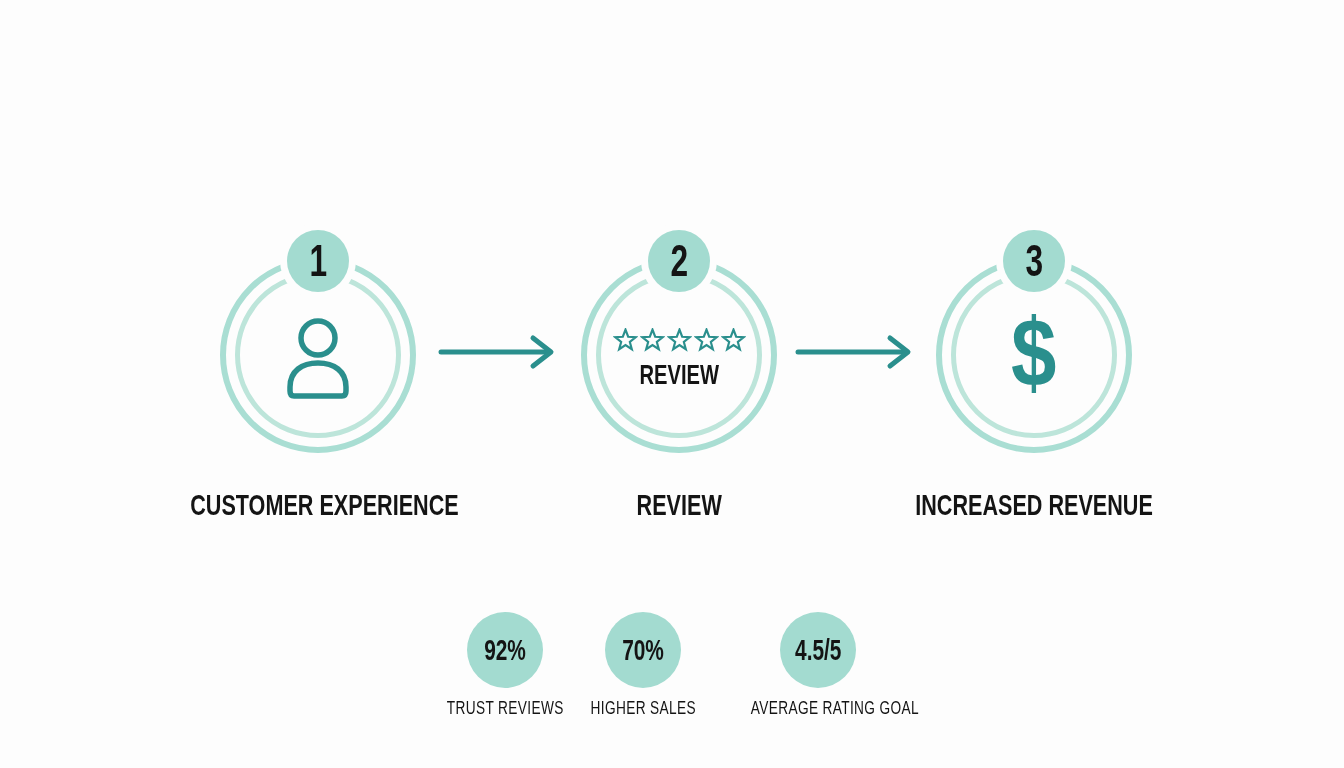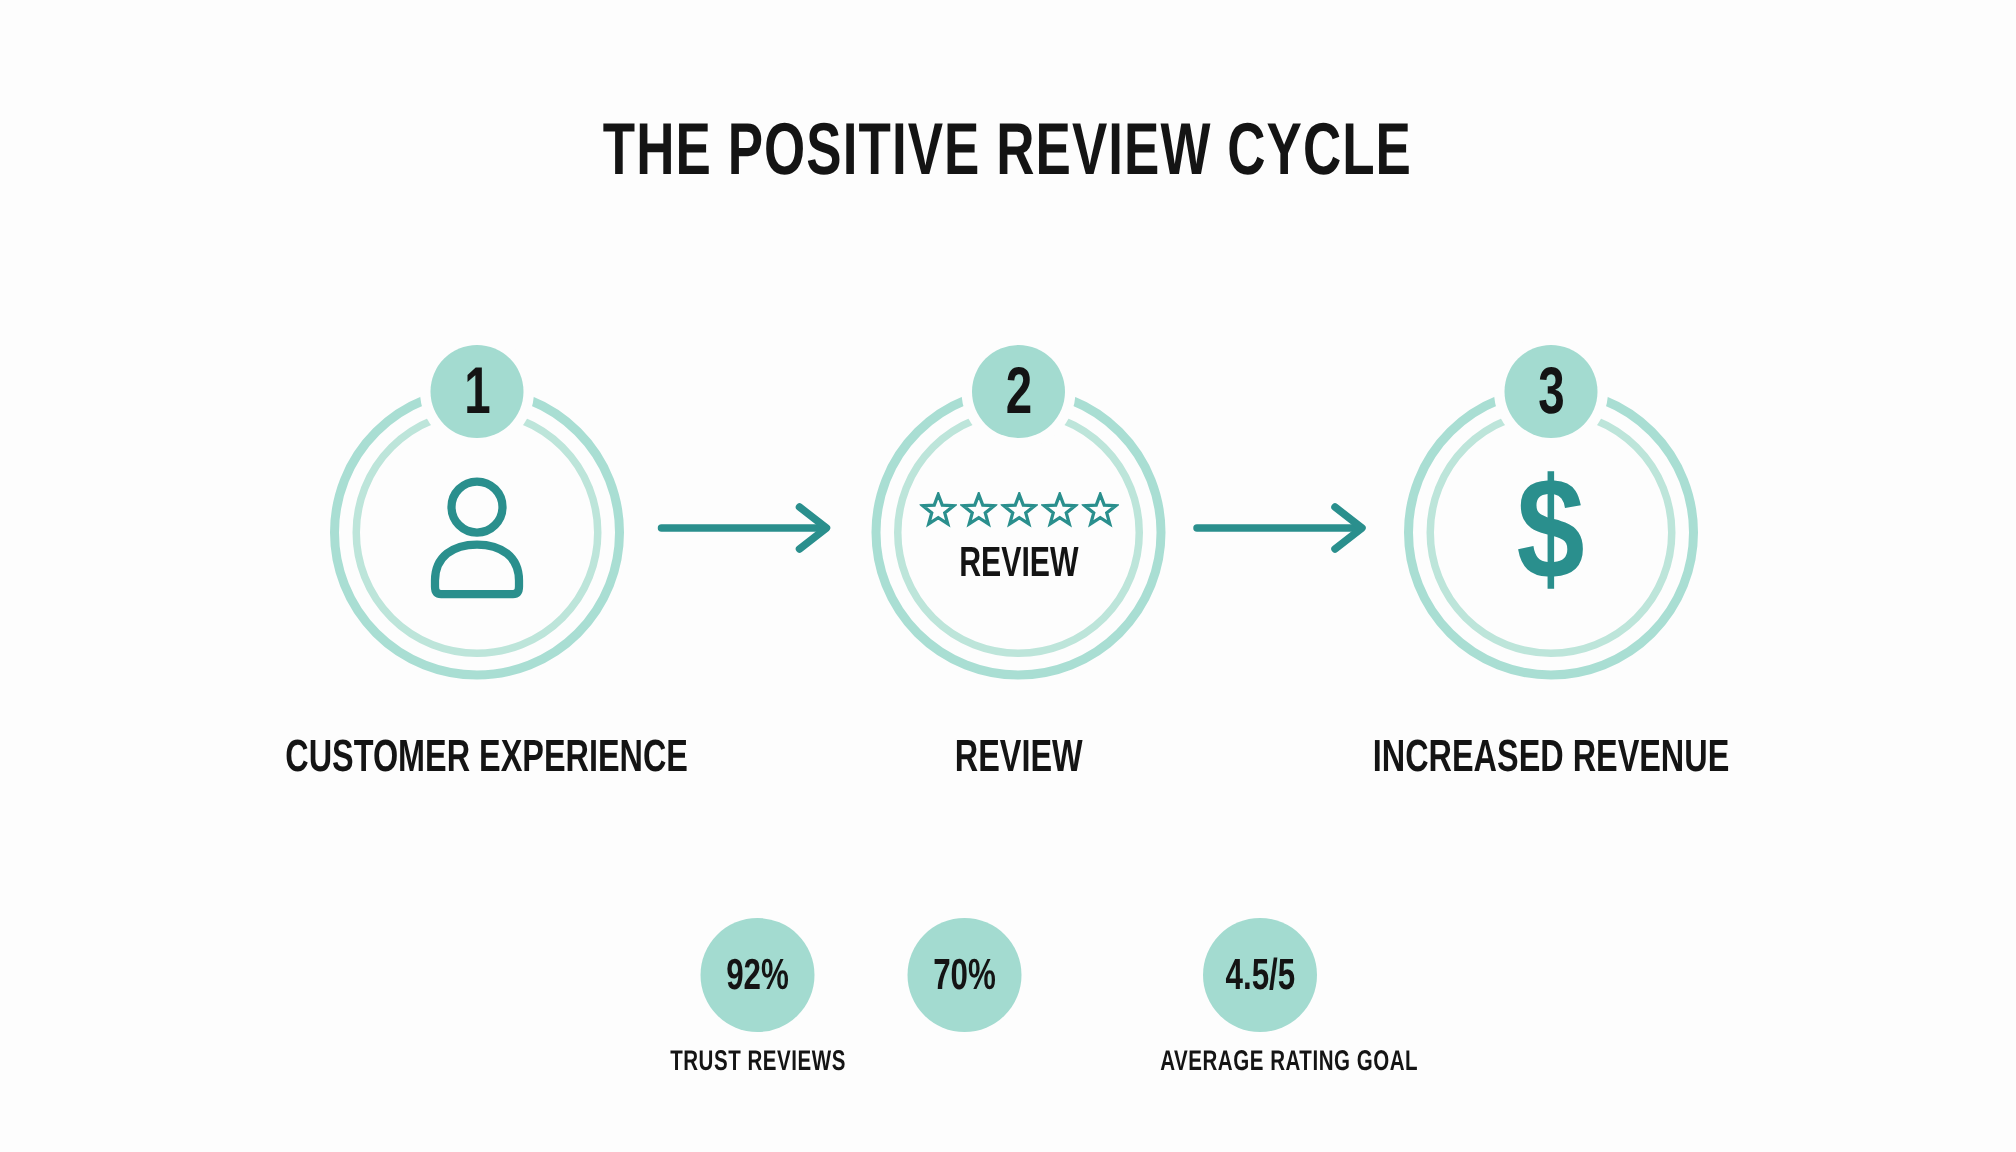--- a/index.html
+++ b/index.html
@@ -139,21 +139,21 @@
     display: flex;
     align-items: center;
     justify-content: center;
     font-size: 29px;
     font-weight: 700;
     color: var(--ink);
   }
   .stat-label {
     margin-top: 9px;
     font-size: 19px;
-    font-weight: 700;
+    font-weight: 400;
     letter-spacing: 0.5px;
     color: var(--ink);
   }
   
   .person-svg circle, .person-svg path {
     fill: none;
     stroke: var(--teal, #2a8f8d);
     stroke-width: 5.5;
     stroke-linejoin: round;
   }
@@ -162,21 +162,20 @@
     stroke: var(--teal, #2a8f8d);
     stroke-width: 2.6;
     stroke-linejoin: miter;
   }
 </style>
 </head>
 <body>
 
 <div class="stage" style="--background: #fdfdfd; --mint: #a3dbd0; --ring-outer: #a9ded3; --ring-inner: #bde5da; --teal: #2a8f8d; --ink: #141414;">
 
-  <h1 class="title"><span class="condensed">THE POSITIVE REVIEW CYCLE</span></h1>
 
   <div class="step" style="left:198px">
     <div class="ring outer"></div>
     <div class="ring inner"></div>
     <div class="badge">
         <span class="condensed">1</span>
       </div>
     <svg class="person-svg" width="84" height="88" viewBox="0 0 84 88">
       <circle cx="42" cy="24" r="17"></circle>
       <path d="M18 82 Q14 82 14 77 L14 73 C14 57 26 49 42 49 C58 49 70 57 70 73 L70 77 Q70 82 66 82 Z"></path>
@@ -229,22 +228,23 @@
     <div class="stat-circle">
         <span class="condensed">92%</span>
       </div>
     <div class="stat-label"><span class="condensed">TRUST REVIEWS</span></div>
   </div>
 
   <div class="stat" style="left:543px">
     <div class="stat-circle">
         <span class="condensed">70%</span>
       </div>
-  </div>
-
-  <div class="stat" style="left:740px">
+    <div class="stat-label"><span class="condensed">HIGHER SALES</span></div>
+  </div>
+
+  <div class="stat" style="left:718px">
     <div class="stat-circle">
         <span class="condensed">4.5/5</span>
       </div>
     <div class="stat-label"><span class="condensed">AVERAGE RATING GOAL</span></div>
   </div>
 
 </div>
 
 </body></html>

